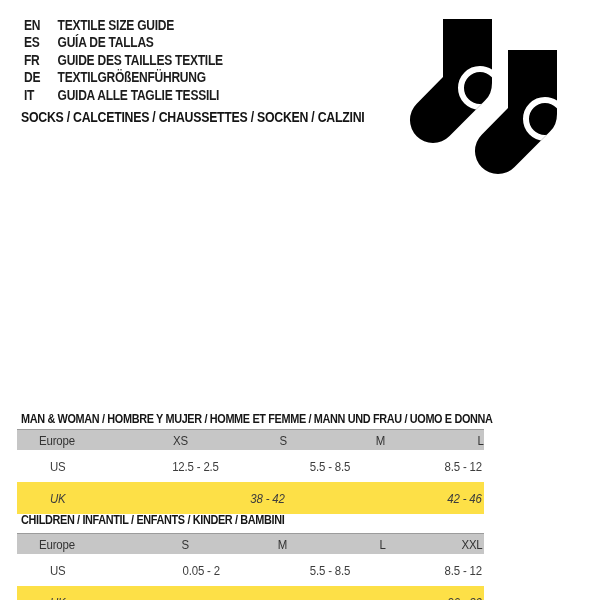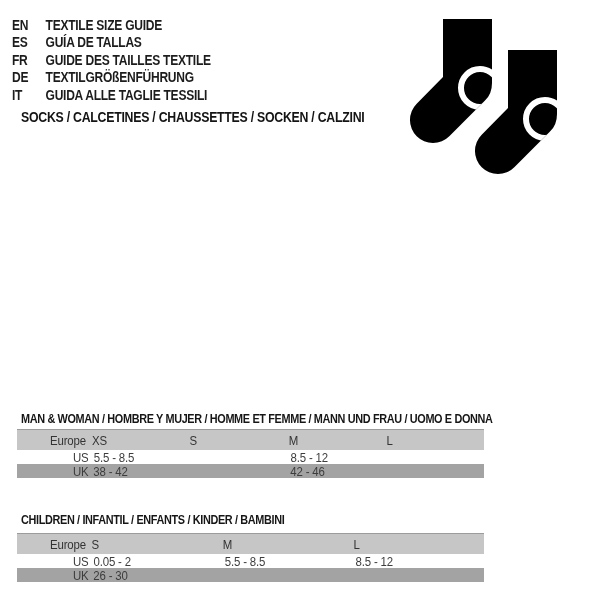--- a/index.html
+++ b/index.html
@@ -5,21 +5,21 @@
   * { margin:0; padding:0; box-sizing:border-box; }
   html, body { width:600px; height:600px; }
   body {
     background:#ffffff;
     font-family:"Liberation Sans", sans-serif;
     position:relative;
     overflow:hidden;
   }
 
   
-  .lang-list { position:absolute; left:12px; top:16px; }
+  .lang-list { position:absolute; left:24px; top:16px; }
   .lang-row {
     display:flex; height:17.5px; align-items:center;
     transform:scaleX(0.86); transform-origin:0 0;
     white-space:nowrap;
   }
   .lang-code, .lang-label {
     font-weight:bold; font-size:14px; color:#1c1c1c; letter-spacing:-0.3px;
   }
   .lang-code { width:39px; flex:0 0 39px; }
 
@@ -39,28 +39,28 @@
     font-weight:bold; font-size:12.5px; letter-spacing:-0.4px; color:#161616;
     transform:scaleX(0.87); transform-origin:0 0; white-space:nowrap;
   }
   .t1-title { top:412px; }
   .t2-title { top:513px; }
 
   
   .tbl { position:absolute; left:17px; width:467px; font-size:13px; color:#3d3d3d; }
   .t1 { top:429px; }
   .t2 { top:533px; }
-  .tr { display:flex; height:14px; align-items:center; }
+  .tr { display:flex; height:32px; align-items:center; }
   .tr.head {
     height:21px; background:#c6c6c6; border-top:1px solid #9c9c9c;
     color:#343434;
   }
-  .tr.alt { background:#a3a3a3; }
-  .td { flex:1; display:flex; justify-content:flex-start; align-items:center; overflow:visible; }
-  .td.c0 { flex:0 0 74px; justify-content:flex-end; padding-left:10px; }
+  .tr.alt { background:#fde047;font-style:italic; }
+  .td { flex:1; display:flex; justify-content:flex-end; align-items:center; overflow:visible; }
+  .td.c0 { flex:0 0 74px; justify-content:center; padding-left:10px; }
   .cell-txt {
     display:inline-block; transform:scaleX(0.88); transform-origin:center;
     letter-spacing:-0.2px; white-space:nowrap;
   }
   .c0 .cell-txt { transform-origin:0 50%; }
 </style>
 </head>
 <body>
 
 <div class="page">
@@ -131,20 +131,23 @@
         </div>
       <div class="td">
           <span class="cell-txt">L</span>
         </div>
     </div>
     <div class="tr">
       <div class="td c0">
           <span class="cell-txt">US</span>
         </div>
       <div class="td">
+          <span class="cell-txt">12.5 - 2.5</span>
+        </div>
+      <div class="td">
           <span class="cell-txt">5.5 - 8.5</span>
         </div>
       <div class="td">
           <span class="cell-txt">8.5 - 12</span>
         </div>
     </div>
     <div class="tr alt">
       <div class="td c0">
           <span class="cell-txt">UK</span>
         </div>
@@ -165,20 +168,23 @@
         </div>
       <div class="td">
           <span class="cell-txt">S</span>
         </div>
       <div class="td">
           <span class="cell-txt">M</span>
         </div>
       <div class="td">
           <span class="cell-txt">L</span>
         </div>
+      <div class="td">
+          <span class="cell-txt">XXL</span>
+        </div>
     </div>
     <div class="tr">
       <div class="td c0">
           <span class="cell-txt">US</span>
         </div>
       <div class="td">
           <span class="cell-txt">0.05 - 2</span>
         </div>
       <div class="td">
           <span class="cell-txt">5.5 - 8.5</span>

